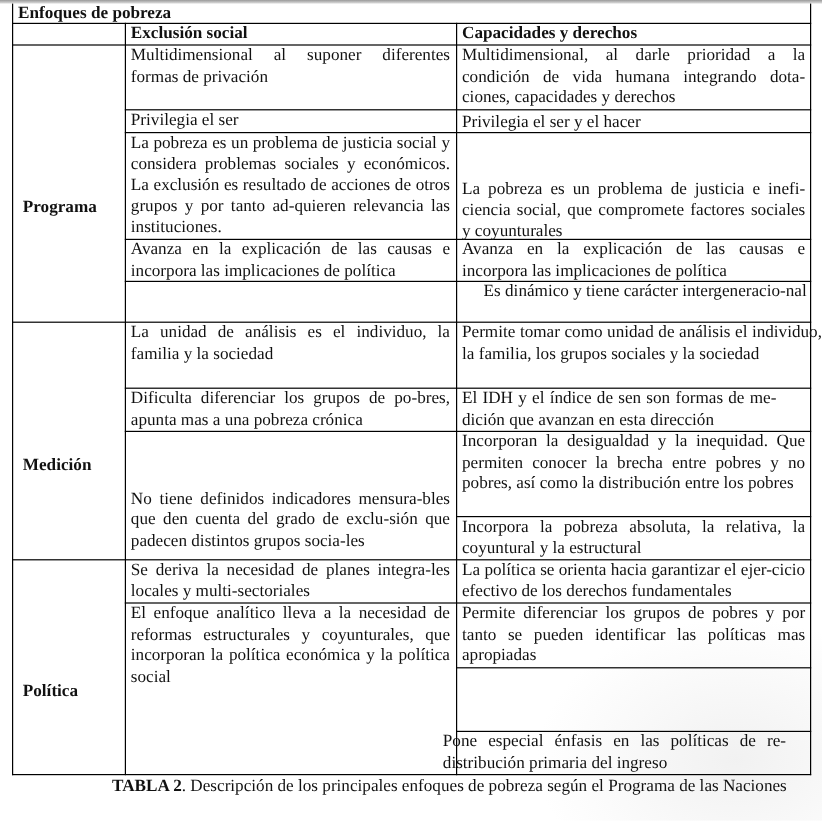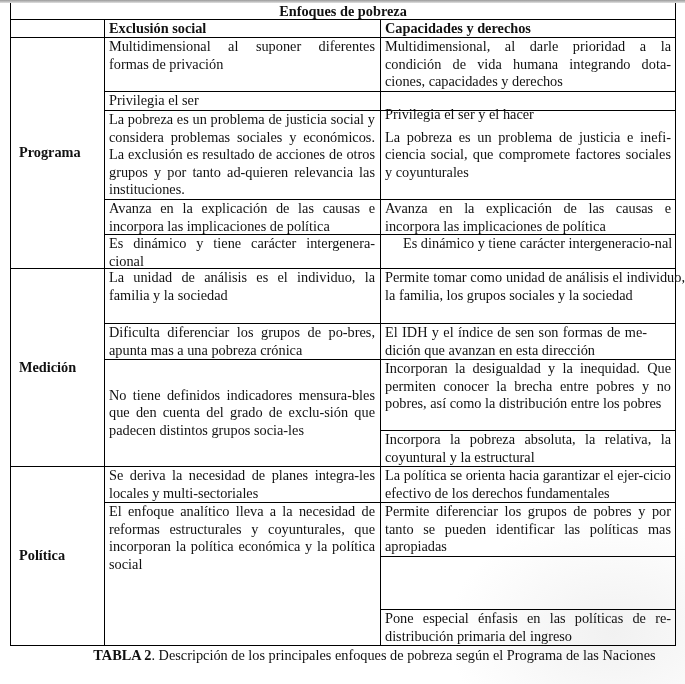--- a/index.html
+++ b/index.html
@@ -7,22 +7,22 @@
          font-family:"Liberation Serif", "DejaVu Serif", serif; color:#111; }
   .topbar { position:absolute; left:0; top:0; width:685px; height:3px; background:linear-gradient(#9a9a9a,#e0e0e0); }
   .wm { position:absolute; right:0; bottom:0; width:240px; height:170px;
         background:radial-gradient(ellipse at 70% 70%, rgba(200,200,200,0.25), rgba(255,255,255,0) 70%); }
   .tbl { position:absolute; left:10px; top:0px; width:666px; height:646px; }
   .cell { position:absolute; box-sizing:border-box; font-size:14.3px; line-height:17.6px; padding:1px 5px 0 5px;
           text-align:justify; }
   .hl { position:absolute; height:1px; background:#000; }
   .vl { position:absolute; width:1px; background:#000; }
   .bold { font-weight:bold; }
-  .center { text-align:center; }
-  .vcenter { display:flex; align-items:center; }
+  .center { }
+  .vcenter { display:flex; align-items:center;margin-top:21px; }
   .vcenter span { display:block; width:100%; }
   .caption { position:absolute; left:0; width:685px; top:646px; text-align:center; font-size:14.3px; line-height:18px;margin-left:32px; }
 </style>
 </head>
 <body>
 
 <div class="topbar"></div>
 <div class="wm"></div>
 
 <div class="tbl">
@@ -59,42 +59,41 @@
   <div class="cell bold vcenter" style="left:0;top:268px;width:94px;height:198px;padding-left:9px">
       <span>Medición</span>
     </div>
   <div class="cell bold vcenter" style="left:0;top:466px;width:94px;height:179px;padding-left:9px">
       <span>Política</span>
     </div>
 
   <div class="cell" style="left:94px;top:37px;width:276px">Multidimensional al suponer diferentes formas de privación</div>
   <div class="cell" style="left:370px;top:37px;width:296px">Multidimensional, al darle prioridad a la condición de vida humana integrando dota-ciones, capacidades y derechos</div>
   <div class="cell" style="left:94px;top:91px;width:276px">Privilegia el ser</div>
-  <div class="cell" style="left:370px;top:105px;width:248px">Privilegia el ser y el hacer</div>
+  <div class="cell" style="left:370px;top:93px;width:248px">Privilegia el ser y el hacer</div>
   <div class="cell" style="left:94px;top:110px;width:276px">La pobreza es un problema de justicia social y considera problemas sociales y económicos. La exclusión es resultado de acciones de otros grupos y por tanto ad-quieren relevancia las instituciones.</div>
   <div class="cell vcenter" style="left:370px;top:110px;width:296px;height:89px">
       <span>La pobreza es un problema de justicia e inefi-ciencia social, que compromete factores sociales y coyunturales</span>
     </div>
   <div class="cell" style="left:94px;top:199px;width:276px">Avanza en la explicación de las causas e incorpora las implicaciones de política</div>
   <div class="cell" style="left:370px;top:199px;width:296px">Avanza en la explicación de las causas e incorpora las implicaciones de política</div>
-  <div class="cell" style="left:94px;top:234px;width:276px">Es dinámico y tiene carácter intergenera-cional</div>
   <div class="cell" style="left:388px;top:234px;width:296px">Es dinámico y tiene carácter intergeneracio-nal</div>
 
   <div class="cell" style="left:94px;top:268px;width:276px">La unidad de análisis  es el individuo, la familia y la sociedad</div>
   <div class="cell" style="left:370px;top:268px;width:310px">Permite tomar como unidad de análisis el individuo, la familia, los grupos sociales y la sociedad</div>
   <div class="cell" style="left:94px;top:323px;width:276px">Dificulta  diferenciar los grupos de po-bres, apunta mas a una pobreza crónica</div>
   <div class="cell" style="left:370px;top:323px;width:272px">El IDH y el índice de sen son formas de me-dición que avanzan en esta dirección</div>
   <div class="cell vcenter" style="left:94px;top:359px;width:276px;height:107px">
       <span>No tiene definidos indicadores mensura-bles que den cuenta del grado de exclu-sión que padecen distintos grupos socia-les</span>
     </div>
   <div class="cell" style="left:370px;top:359px;width:296px">Incorporan la desigualdad y la inequidad. Que permiten conocer la brecha entre pobres y no pobres, así como la distribución entre los pobres</div>
   <div class="cell" style="left:370px;top:430px;width:296px">Incorpora  la pobreza absoluta, la relativa, la coyuntural y la estructural</div>
 
   <div class="cell" style="left:94px;top:466px;width:276px">Se deriva la necesidad de planes integra-les locales y multi-sectoriales</div>
   <div class="cell" style="left:370px;top:466px;width:296px">La política se orienta hacia garantizar el ejer-cicio efectivo de los derechos fundamentales</div>
   <div class="cell" style="left:94px;top:502px;width:276px">El enfoque analítico lleva a la necesidad de reformas estructurales y coyunturales, que incorporan la política económica y la política social</div>
   <div class="cell" style="left:370px;top:502px;width:296px">Permite diferenciar los grupos de pobres y por tanto se pueden identificar las políticas mas apropiadas</div>
-  <div class="cell" style="left:370px;top:609px;width:296px">Pone especial énfasis en las políticas de re-distribución primaria del ingreso</div>
+  <div class="cell" style="left:354px;top:609px;width:296px">Pone especial énfasis en las políticas de re-distribución primaria del ingreso</div>
 </div>
 
 <div class="caption">
   <div><b>TABLA 2</b><span>.  Descripción de los principales enfoques de pobreza según el Programa de las Naciones</span></div>
 </div>
 
 </body></html>

